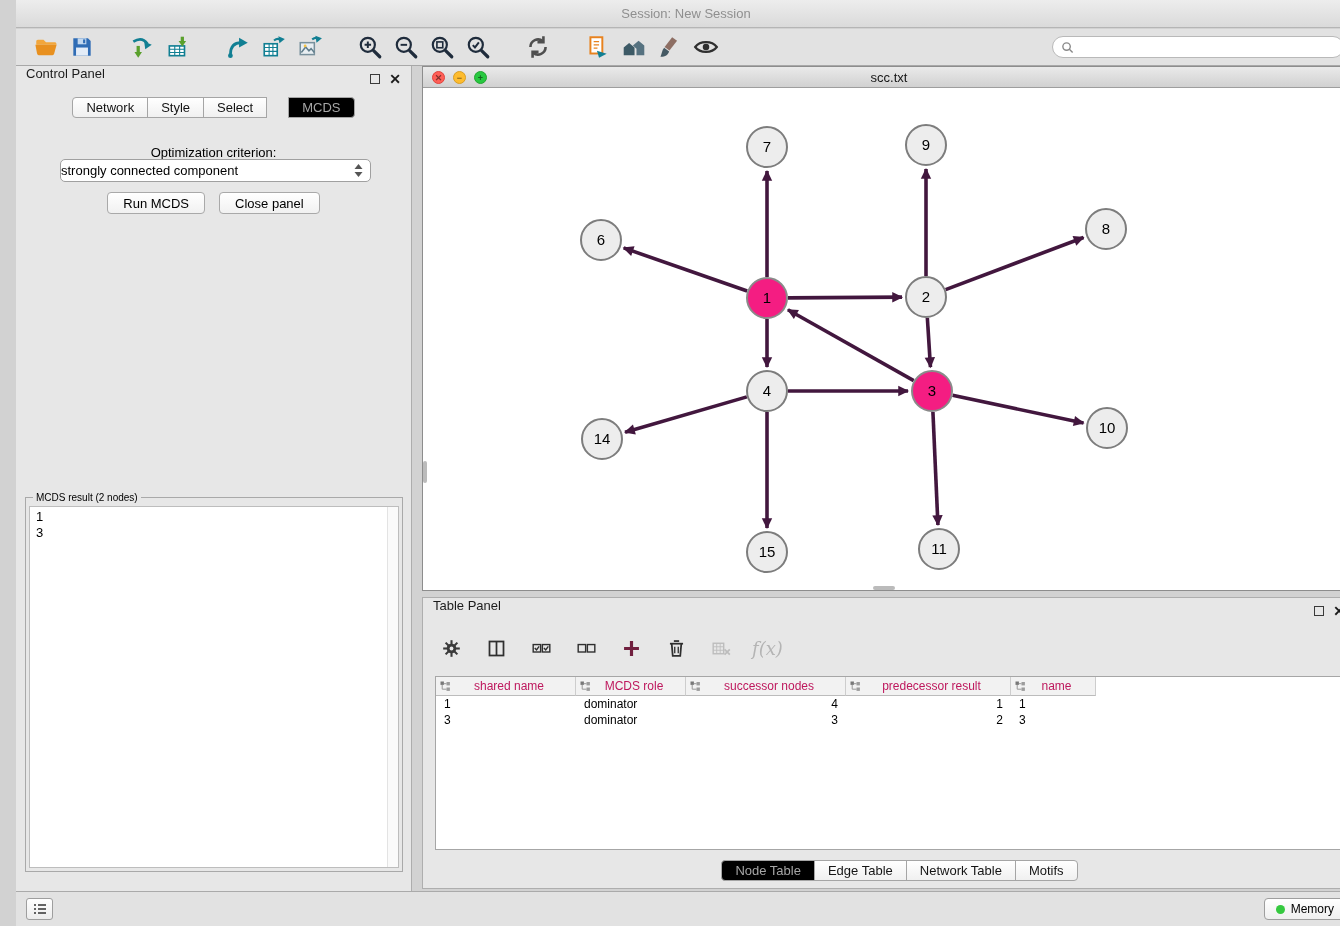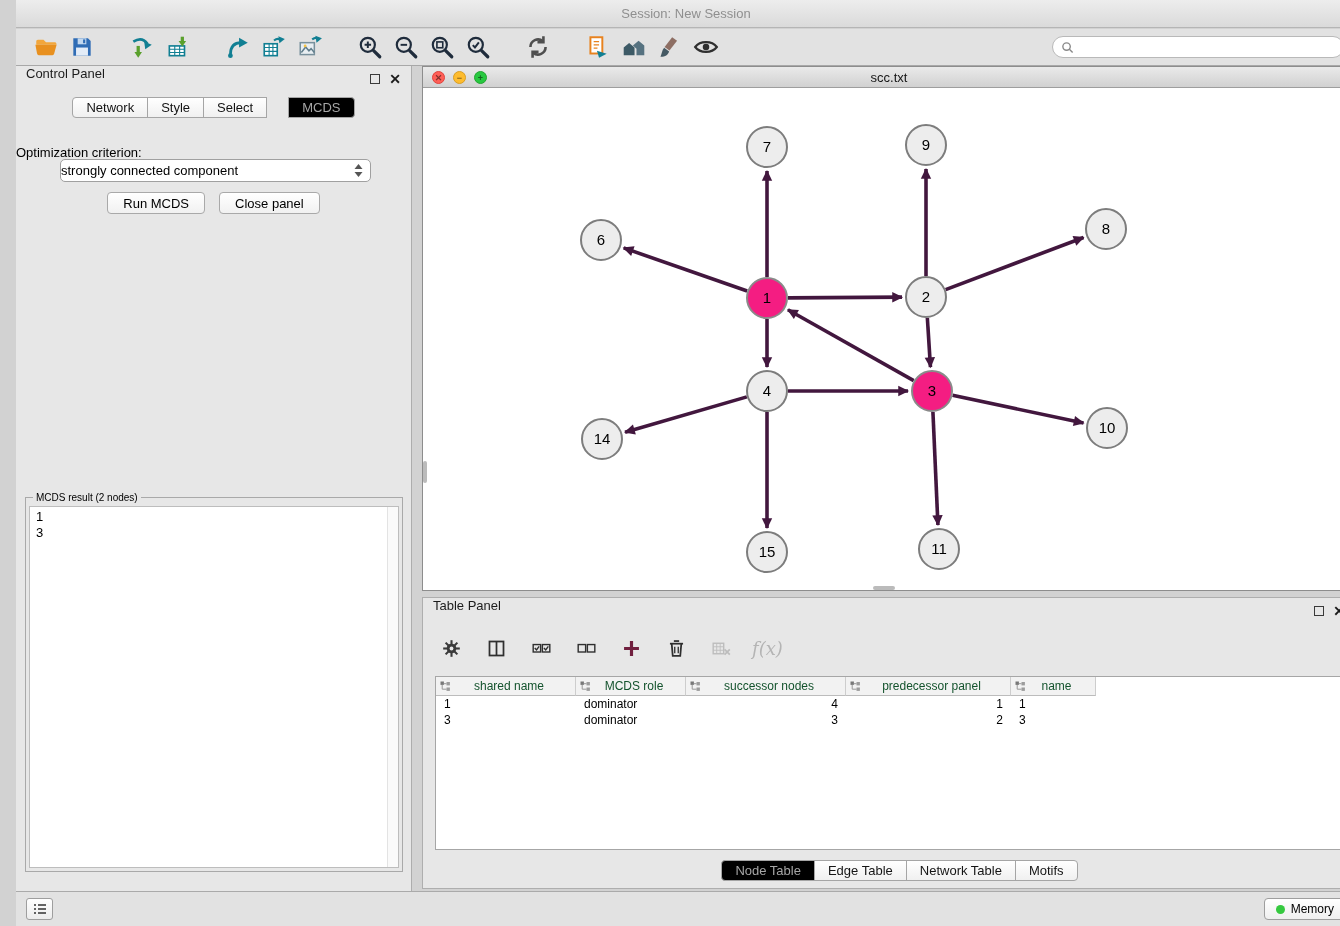--- a/index.html
+++ b/index.html
@@ -21,21 +21,21 @@
   .control-panel{position:absolute;left:0;top:66px;width:396px;height:825px;background:#e7e7e7;border-right:1px solid #adadad;}
   .panel-header{position:relative;height:26px;display:flex;align-items:flex-start;padding:0 10px;font-size:13px;color:#1c1c1c;}
   .panel-controls{position:absolute;right:10px;top:7px;display:flex;gap:9px;align-items:center;}
   .float-icon{width:10px;height:10px;border:1.5px solid #3a3a3a;display:inline-block;cursor:pointer;}
   .close-x{font-size:14px;font-weight:bold;color:#1a1a1a;line-height:12px;cursor:pointer;}
   .seg-tabs{display:flex;justify-content:center;margin-top:5px;}
   .seg-btn{height:21px;padding:0 13px;font-size:13px;line-height:19px;background:linear-gradient(#ffffff,#f0f0f0);border:1px solid #a5a5a5;margin-left:-1px;color:#141414;cursor:pointer;white-space:nowrap;}
   .seg-btn:first-child{border-radius:4px 0 0 4px;margin-left:0;}
   .seg-btn:last-child{border-radius:0 4px 4px 0;}
   .seg-btn.active{background:#000000;color:#a6a6a6;margin-left:21px;}
-  .opt-label{text-align:left;font-size:13px;margin-top:27px;color:#000;}
+  .opt-label{text-align:center;font-size:13px;margin-top:27px;color:#000;}
   .dropdown{position:absolute;left:44px;top:93px;width:311px;height:23px;background:#fff;border:1px solid #a0a0a0;border-radius:5px;display:flex;align-items:center;font-size:13px;color:#000;cursor:pointer;}
   .dropdown .stepper{margin-left:auto;margin-right:7px;display:flex;flex-direction:column;gap:1px;}
   .btn-row{position:absolute;left:0;top:126px;width:100%;display:flex;justify-content:center;gap:14px;}
   .push-btn{height:22px;padding:0 15px;font-size:13px;background:linear-gradient(#ffffff,#f1f1f1);border:1px solid #a9a9a9;border-radius:4px;cursor:pointer;font-family:inherit;color:#000;text-align:right;}
   .result-box{position:absolute;left:9px;top:426px;width:378px;height:380px;border:1px solid #a9a9a9;padding:3px;}
   .result-box legend{font-size:10px;padding:0 3px;margin-left:4px;color:#000;}
   .result-content{position:relative;width:100%;height:100%;background:#fff;border:1px solid #bdbdbd;font-size:13px;color:#000;padding:2px 6px;line-height:16px;overflow:hidden;}
   .result-scrollbar{position:absolute;right:0;top:0;width:11px;height:100%;background:#fafafa;border-left:1px solid #e3e3e3;cursor:pointer;}
 
   
@@ -51,21 +51,21 @@
   .scroll-nub-h{position:absolute;left:450px;bottom:0;width:22px;height:4px;background:#bbb;border-radius:2px;cursor:pointer;}
 
   
   .table-panel{position:absolute;left:406px;top:597px;width:934px;height:292px;background:#e7e7e7;border:1px solid #aeaeae;}
   .tp-toolbar{position:absolute;left:14px;top:32px;height:36px;display:flex;align-items:center;gap:17px;}
   .tp-btn{width:28px;height:28px;display:flex;align-items:center;justify-content:center;cursor:pointer;}
   .tp-btn.disabled{cursor:default;}
   .fx-label{font-family:"DejaVu Serif",serif;font-style:italic;font-size:18px;color:#b4b4b4;cursor:default;}
   .table-area{position:absolute;left:12px;top:78px;width:916px;height:174px;background:#fff;border:1px solid #a6a6a6;overflow:hidden;}
   .t-header{display:flex;}
-  .t-hcell{height:19px;background:#f2f2f2;border-right:1px solid #cdcdcd;border-bottom:1px solid #bcbcbc;display:flex;align-items:center;font-size:12px;color:#14532d;cursor:pointer;flex:0 0 auto;}
+  .t-hcell{height:19px;background:#f2f2f2;border-right:1px solid #cdcdcd;border-bottom:1px solid #bcbcbc;display:flex;align-items:center;font-size:12px;color:#be185d;cursor:pointer;flex:0 0 auto;}
   .t-hcell .h-label{flex:1;text-align:center;padding-right:8px;}
   .t-row{display:flex;height:16px;font-size:12px;color:#000;cursor:pointer;}
   .t-cell{line-height:16px;white-space:nowrap;overflow:hidden;padding:0 8px;flex:0 0 auto;}
   .table-tabs{position:absolute;left:0;bottom:7px;width:100%;display:flex;justify-content:center;}
 
   
   .statusbar{position:absolute;left:0;top:891px;width:100%;height:35px;background:#e2e2e2;border-top:1px solid #aaa;display:flex;align-items:center;padding:0 10px;}
   .list-btn{width:27px;height:22px;border:1px solid #9e9e9e;border-radius:3px;background:linear-gradient(#fff,#ececec);display:flex;align-items:center;justify-content:center;cursor:pointer;}
   .memory-btn{margin-left:auto;height:22px;border:1px solid #9e9e9e;border-radius:4px;background:linear-gradient(#fff,#efefef);display:flex;align-items:center;gap:6px;padding:0 11px;font-size:12px;color:#000;cursor:pointer;}
   .mem-dot{width:9px;height:9px;border-radius:50%;}
@@ -429,21 +429,21 @@
             </svg>
             <span class="h-label">successor nodes</span>
           </div>
           <div class="t-hcell" style="width: 165px;">
             <svg width="11" height="11" viewBox="0 0 11 11" style="margin:0 0 0 4px;">
               <rect x="0.5" y="0.5" width="3.4" height="3.4" fill="#777"></rect>
               <rect x="6.5" y="1" width="3.4" height="3.4" fill="#9c9c9c"></rect>
               <rect x="6.5" y="6.5" width="3.4" height="3.4" fill="#9c9c9c"></rect>
               <path d="M2.2 4 v4.2 h4.3 M4 2.7 h2.5" stroke="#999" fill="none"></path>
             </svg>
-            <span class="h-label">predecessor panel</span>
+            <span class="h-label">predecessor result</span>
           </div>
           <div class="t-hcell" style="width: 85px;">
             <svg width="11" height="11" viewBox="0 0 11 11" style="margin:0 0 0 4px;">
               <rect x="0.5" y="0.5" width="3.4" height="3.4" fill="#777"></rect>
               <rect x="6.5" y="1" width="3.4" height="3.4" fill="#9c9c9c"></rect>
               <rect x="6.5" y="6.5" width="3.4" height="3.4" fill="#9c9c9c"></rect>
               <path d="M2.2 4 v4.2 h4.3 M4 2.7 h2.5" stroke="#999" fill="none"></path>
             </svg>
             <span class="h-label">name</span>
           </div>

